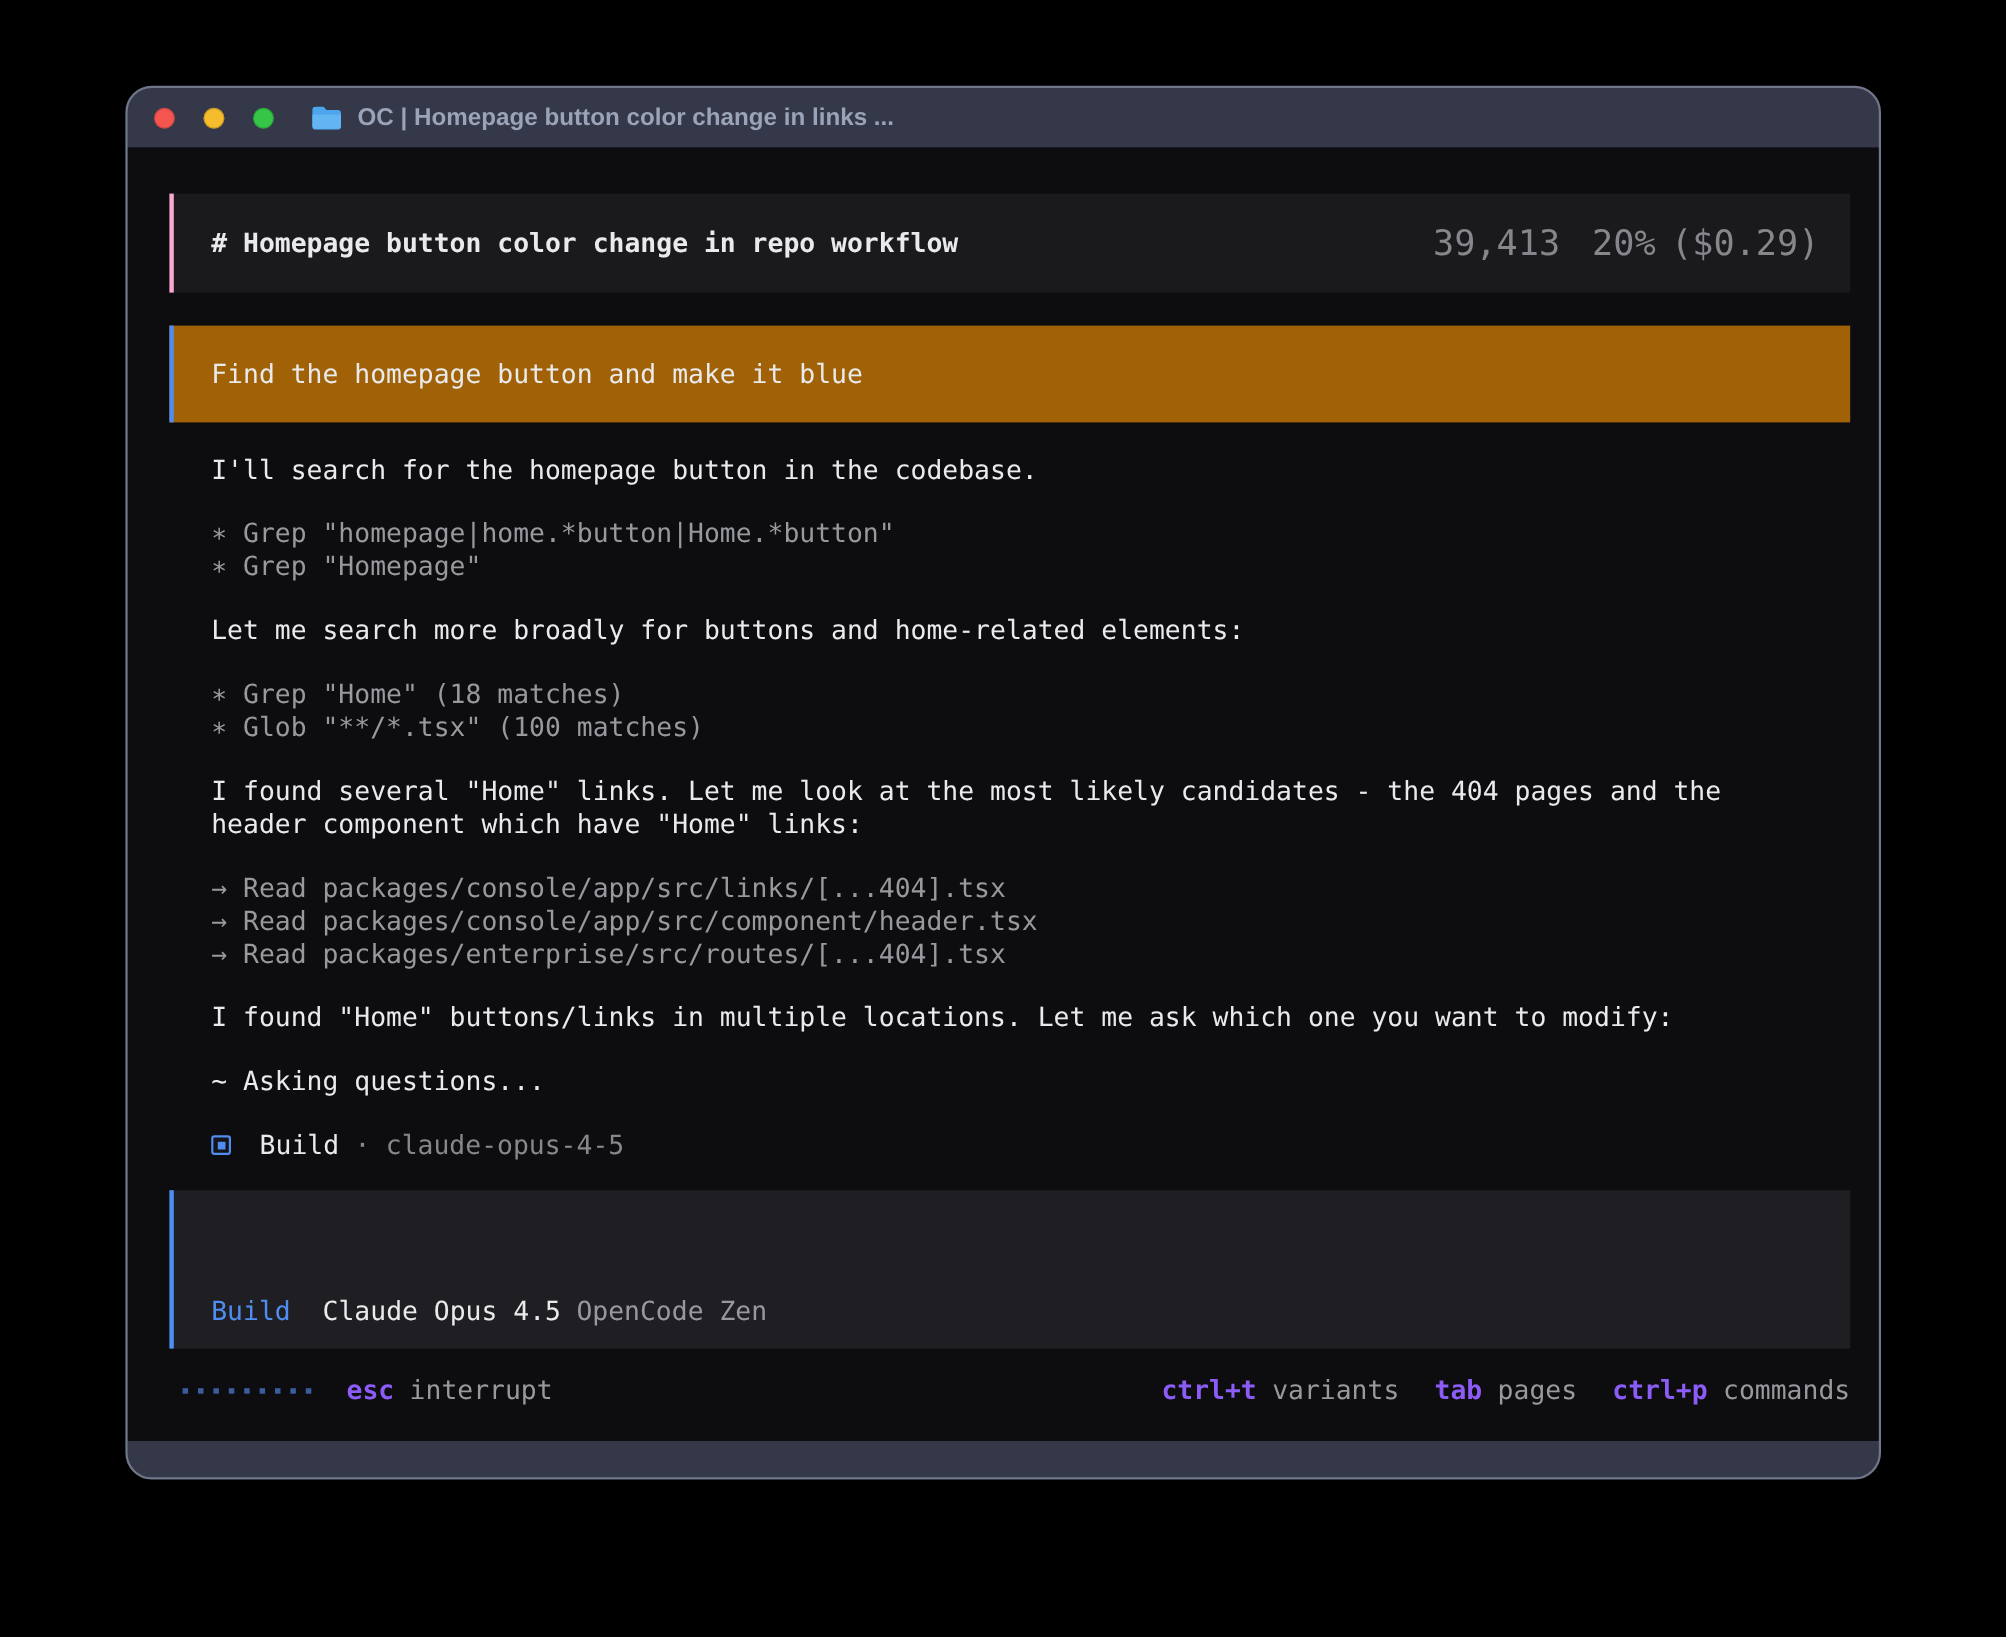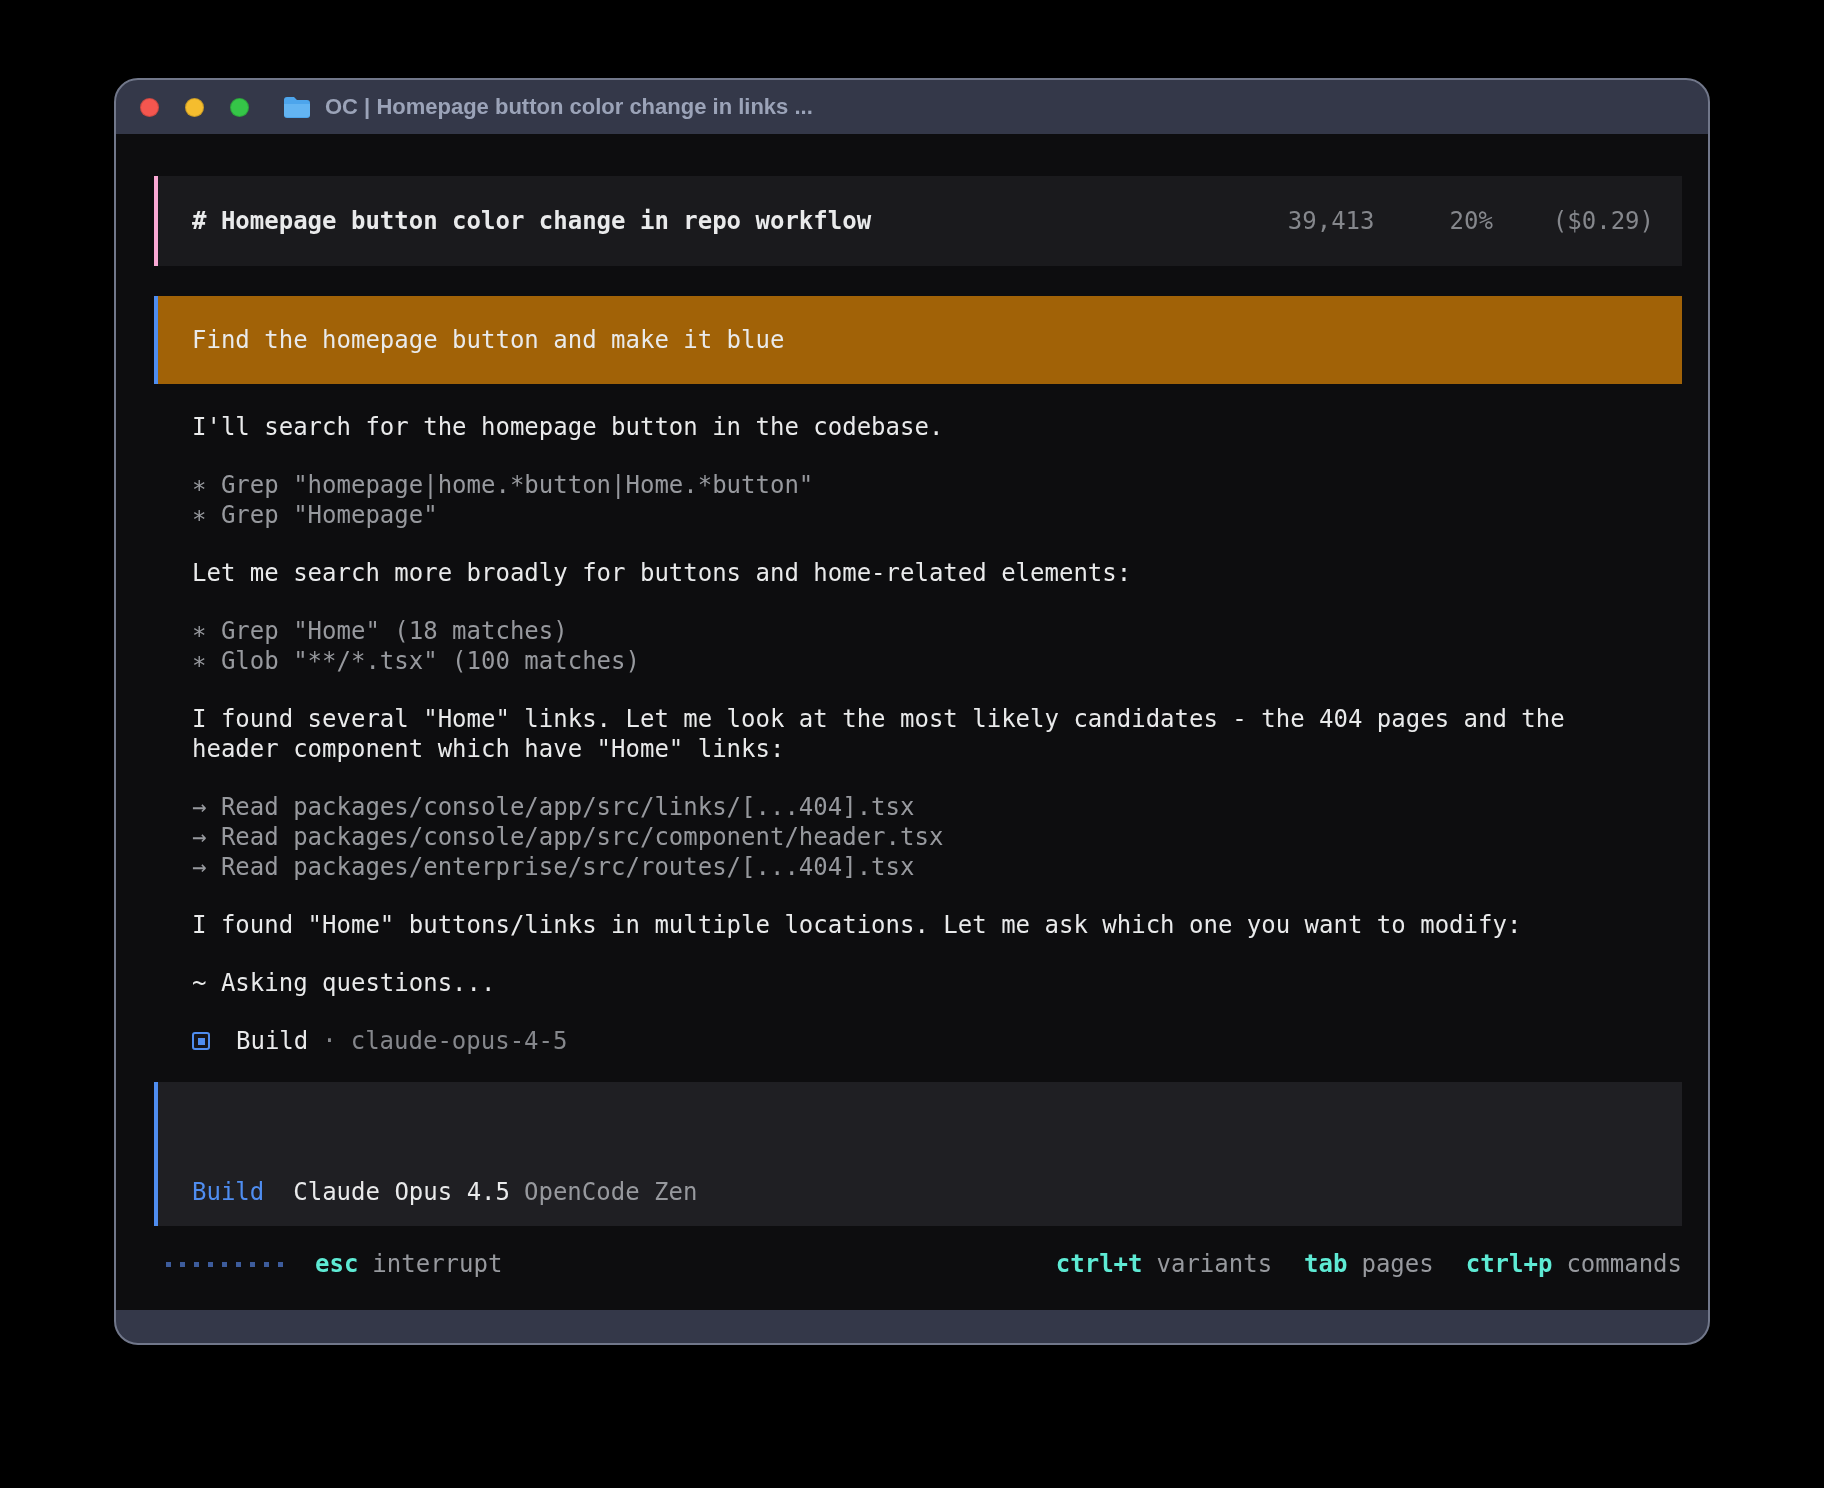--- a/index.html
+++ b/index.html
@@ -27,21 +27,21 @@
   .term {
     background:#0d0d0f; height:1176px; box-sizing:border-box;
     padding:42px 26px 0 38px; overflow:hidden;
   }
   .session-header {
     background:#1a1a1d; border-left:4px solid #f9a8d4; height:90px;
     display:flex; align-items:center; justify-content:space-between;
     padding:0 28px 0 34px; box-sizing:border-box;
   }
   .session-title { color:#e9eaeb; font-weight:bold; font-size:24px; white-space:pre; }
-  .session-stats { color:#85878c; font-size:24px; display:flex; align-items:flex-start;gap:46px; }
+  .session-stats { color:#85878c; font-size:32px; display:flex; align-items:flex-start; }
   .session-stats .pct  { margin-left:29px; }
   .session-stats .cost { margin-left:14px; }
   .user-msg {
     margin-top:30px; background:#a16207; border-left:4px solid #4f8df0;
     height:88px; display:flex; align-items:center; padding-left:34px;
     color:#e9eaeb; font-size:24px; box-sizing:border-box; white-space:pre;
   }
   .para { margin-top:28px; padding-left:38px; }
   .line { font-size:24px; line-height:30px; white-space:pre; }
   .tone-white { color:#e9eaeb; }
@@ -69,21 +69,21 @@
   .input-footer .mode     { color:#4f8df0; }
   .input-footer .model    { color:#e9eaeb; margin-left:29px; }
   .input-footer .provider { color:#97999e; margin-left:14px; }
   .status-bar {
     margin-top:24px; display:flex; justify-content:space-between;
     align-items:center; font-size:24px;
   }
   .status-left { display:flex; align-items:center; padding-left:12px; }
   .dots { display:flex; gap:9px; margin-right:32px; }
   .dot  { width:5px; height:5px; background:#3d5c9c; }
-  .key   { color:#5eead4; font-weight:bold; white-space:pre; }
+  .key   { color:#8b5cf6; font-weight:bold; white-space:pre; }
   .label { color:#97999e; margin-left:14px; white-space:pre; }
   .status-right { display:flex; }
   .hint { display:flex; align-items:baseline; margin-left:32px; }
 </style>
 </head>
 <body>
 
 <div class="window">
 
   <div class="titlebar">

